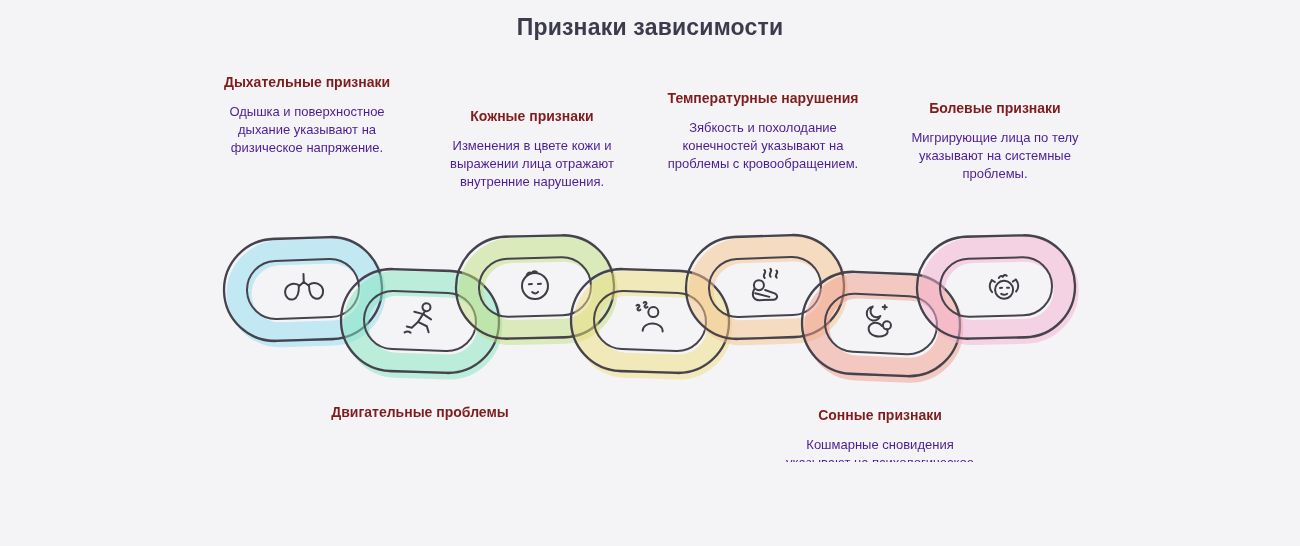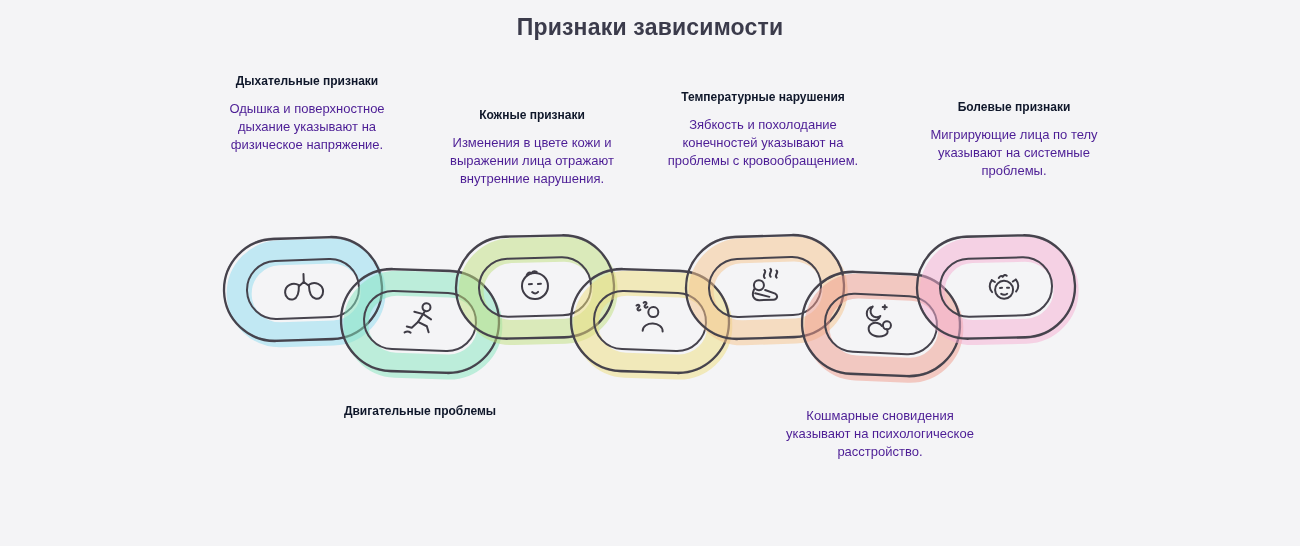--- a/index.html
+++ b/index.html
@@ -1,28 +1,28 @@
 <!DOCTYPE html>
 <html><head>
 <meta charset="utf-8">
 <style>
   html,body{margin:0;padding:0;background:#f4f4f6;}
   .canvas{position:relative;width:1300px;height:462px;background:#f4f4f6;overflow:hidden;
           font-family:"Liberation Sans",sans-serif;}
   .page-title{position:absolute;top:14px;left:0;width:100%;text-align:center;
               font-size:23px;font-weight:700;color:#3b3b4b;letter-spacing:.2px;}
   .label{position:absolute;text-align:center;}
-  .label-title{font-size:12px;font-weight:700;color:#0f172a;line-height:1.25;margin-bottom:11px;}
+  .label-title{font-size:14px;font-weight:700;color:#7f1d1d;line-height:1.25;margin-bottom:11px;}
   .label-desc{font-size:13px;color:#4c1d95;line-height:1.4;}
   .chain-svg{position:absolute;left:0;top:0;}
   
   .lbl-breathing{left:217px;top:74px;width:180px;}
   .lbl-skin{left:442px;top:108px;width:180px;}
   .lbl-temperature{left:663px;top:90px;width:200px;}
-  .lbl-pain{left:905px;top:100px;width:180px;margin-left:19px;}
+  .lbl-pain{left:905px;top:100px;width:180px;}
   .lbl-motor{left:330px;top:404px;width:180px;}
   .lbl-sweat{left:558px;top:404px;width:180px;}
   .lbl-sleep{left:785px;top:407px;width:190px;}
 </style>
 </head>
 <body>
 
 <div class="canvas">
 
   <div class="page-title">Признаки зависимости</div>
@@ -41,20 +41,21 @@
   </div>
   <div class="label lbl-pain">
     <div class="label-title">Болевые признаки</div>
     <div class="label-desc">Мигрирующие лица по телу указывают на системные проблемы.</div>
   </div>
 
   <div class="label lbl-motor">
     <div class="label-title">Двигательные проблемы</div>
   </div>
   <div class="label lbl-sleep">
+    <div class="label-title">Сонные признаки</div>
     <div class="label-desc">Кошмарные сновидения указывают на психологическое расстройство.</div>
   </div>
 
   <svg class="chain-svg" width="1300" height="546" viewBox="0 0 1300 546">
 
     <g transform="rotate(-2 303 289)">
       <rect x="236" y="248" width="134" height="82" rx="41" fill="none" stroke-width="25" opacity="0.5" transform="translate(3,4)" stroke="#8edcf0"></rect>
       <rect x="224" y="238" width="158" height="102" rx="51" fill="none" stroke="#46434d" stroke-width="2.3"></rect>
       <rect x="224" y="238" width="158" height="102" rx="51" fill="none" stroke="#46434d" stroke-width="1.3" opacity="0.4" transform="rotate(1.6 303 289)"></rect>
       <rect x="247" y="260" width="112" height="58" rx="29" fill="none" stroke="#46434d" stroke-width="2"></rect>

